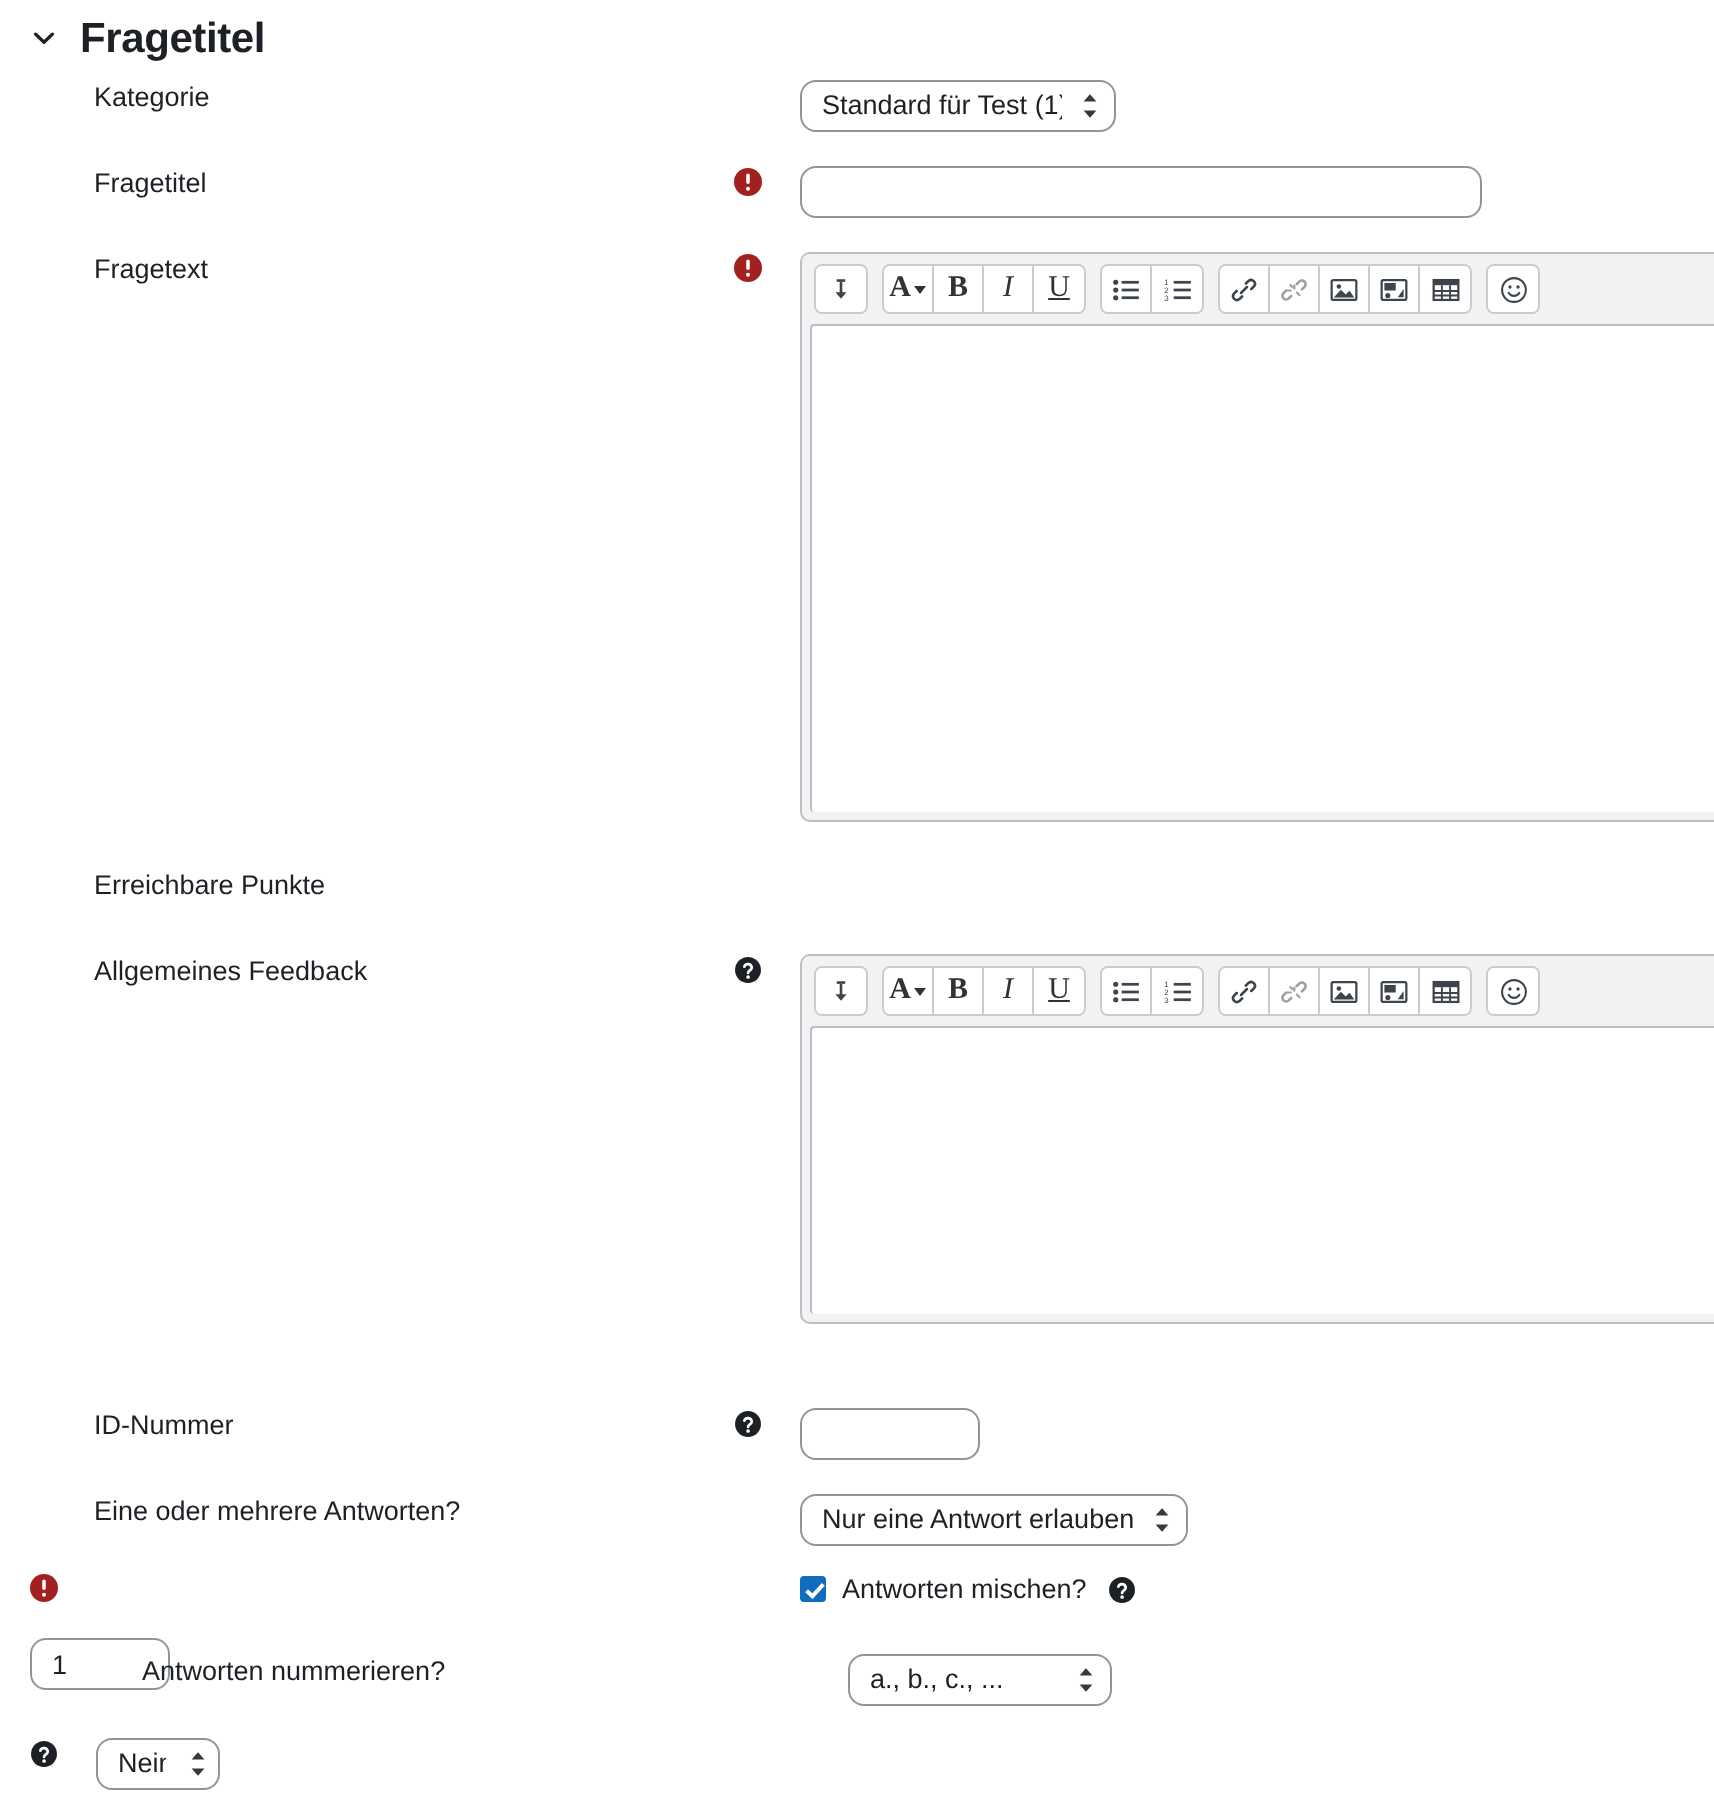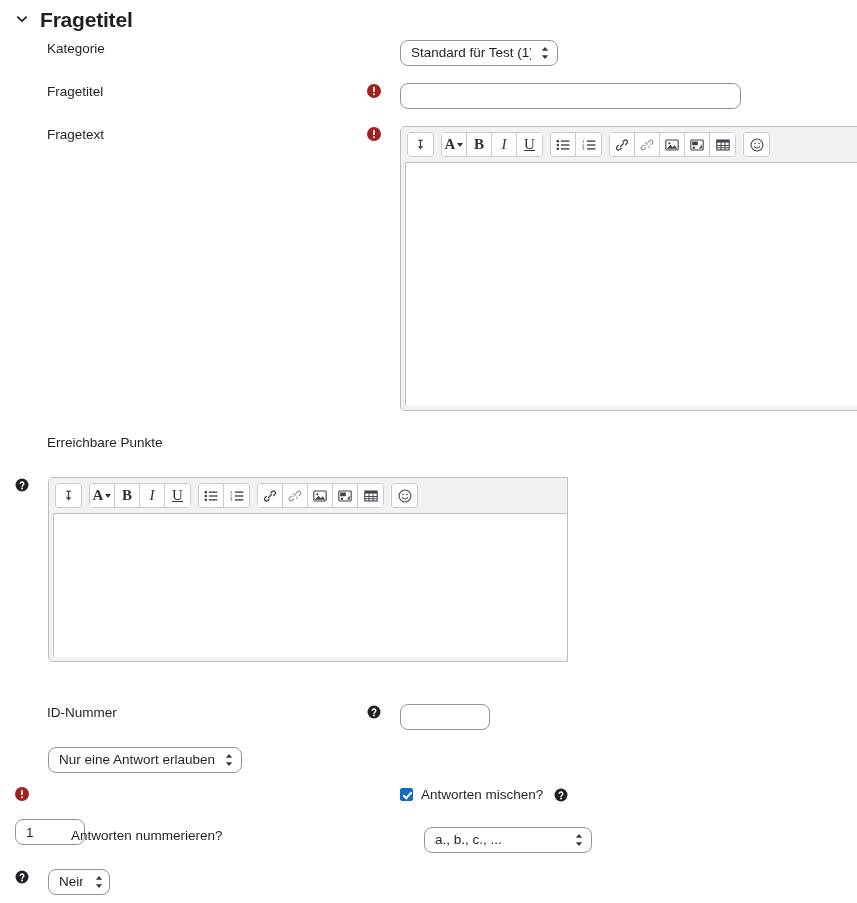--- a/index.html
+++ b/index.html
@@ -119,21 +119,21 @@
     position: absolute;
     right: 9px;
     top: 50%;
     transform: translateY(-50%);
     pointer-events: none;
     width: 8px; height: 13px;
   }
   .select-arrow svg { display: block; }
   .sel-category { width: 158px; }
   .sel-answers  { width: 194px; }
-  .sel-numbering{ width: 168px; }
+  .sel-numbering{ width: 132px; }
   .sel-showinstr{ width: 62px; padding-right: 22px; }
   .sel-showinstr + .select-arrow { right: 7px; }
 
   
   .check-row {
     display: flex;
     align-items: center;
     gap: 8px;
   }
   input.styled-check {
@@ -417,20 +417,21 @@
           <circle cx="8" cy="11.8" r="1.15" fill="#ffffff"></circle>
         </svg>
       </span>
     </div>
     <div class="row-control">
       <input class="text-input w-points" type="text" value="1" style="">
     </div>
   </div>
 
   <div class="form-row" style="top:477px;">
+    <div class="row-label">Allgemeines Feedback</div>
     <div class="row-marker">
       <span class="icon-help" title="Hilfe">
         <svg width="14" height="14" viewBox="0 0 16 16">
           <circle cx="8" cy="8" r="7.4" fill="#1d2125"></circle>
           <path d="M5.9 6.1 a2.15 2.15 0 0 1 4.2 0.55 c0 1.5 -2.05 1.6 -2.05 3.05" fill="none" stroke="#ffffff" stroke-width="1.55" stroke-linecap="round"></path>
           <circle cx="8.05" cy="12" r="1.05" fill="#ffffff"></circle>
         </svg>
       </span>
     </div>
     <div class="row-control clip-right" style="width:441px;">
@@ -561,20 +562,21 @@
           <circle cx="8.05" cy="12" r="1.05" fill="#ffffff"></circle>
         </svg>
       </span>
     </div>
     <div class="row-control">
       <input class="text-input w-idnum" type="text" value="" style="">
     </div>
   </div>
 
   <div class="form-row" style="top:747px;">
+    <div class="row-label">Eine oder mehrere Antworten?</div>
     <div class="row-marker"></div>
     <div class="row-control">
       <span class="select-wrap">
         <select class="styled-select sel-answers">
           <option>Nur eine Antwort erlauben</option>
         </select>
         <span class="select-arrow">
           <svg width="8" height="13" viewBox="0 0 8 13">
             <path d="M4 0.6 L7.2 4.3 L0.8 4.3 Z" fill="#35383c"></path>
             <path d="M4 12.4 L0.8 8.7 L7.2 8.7 Z" fill="#35383c"></path>

